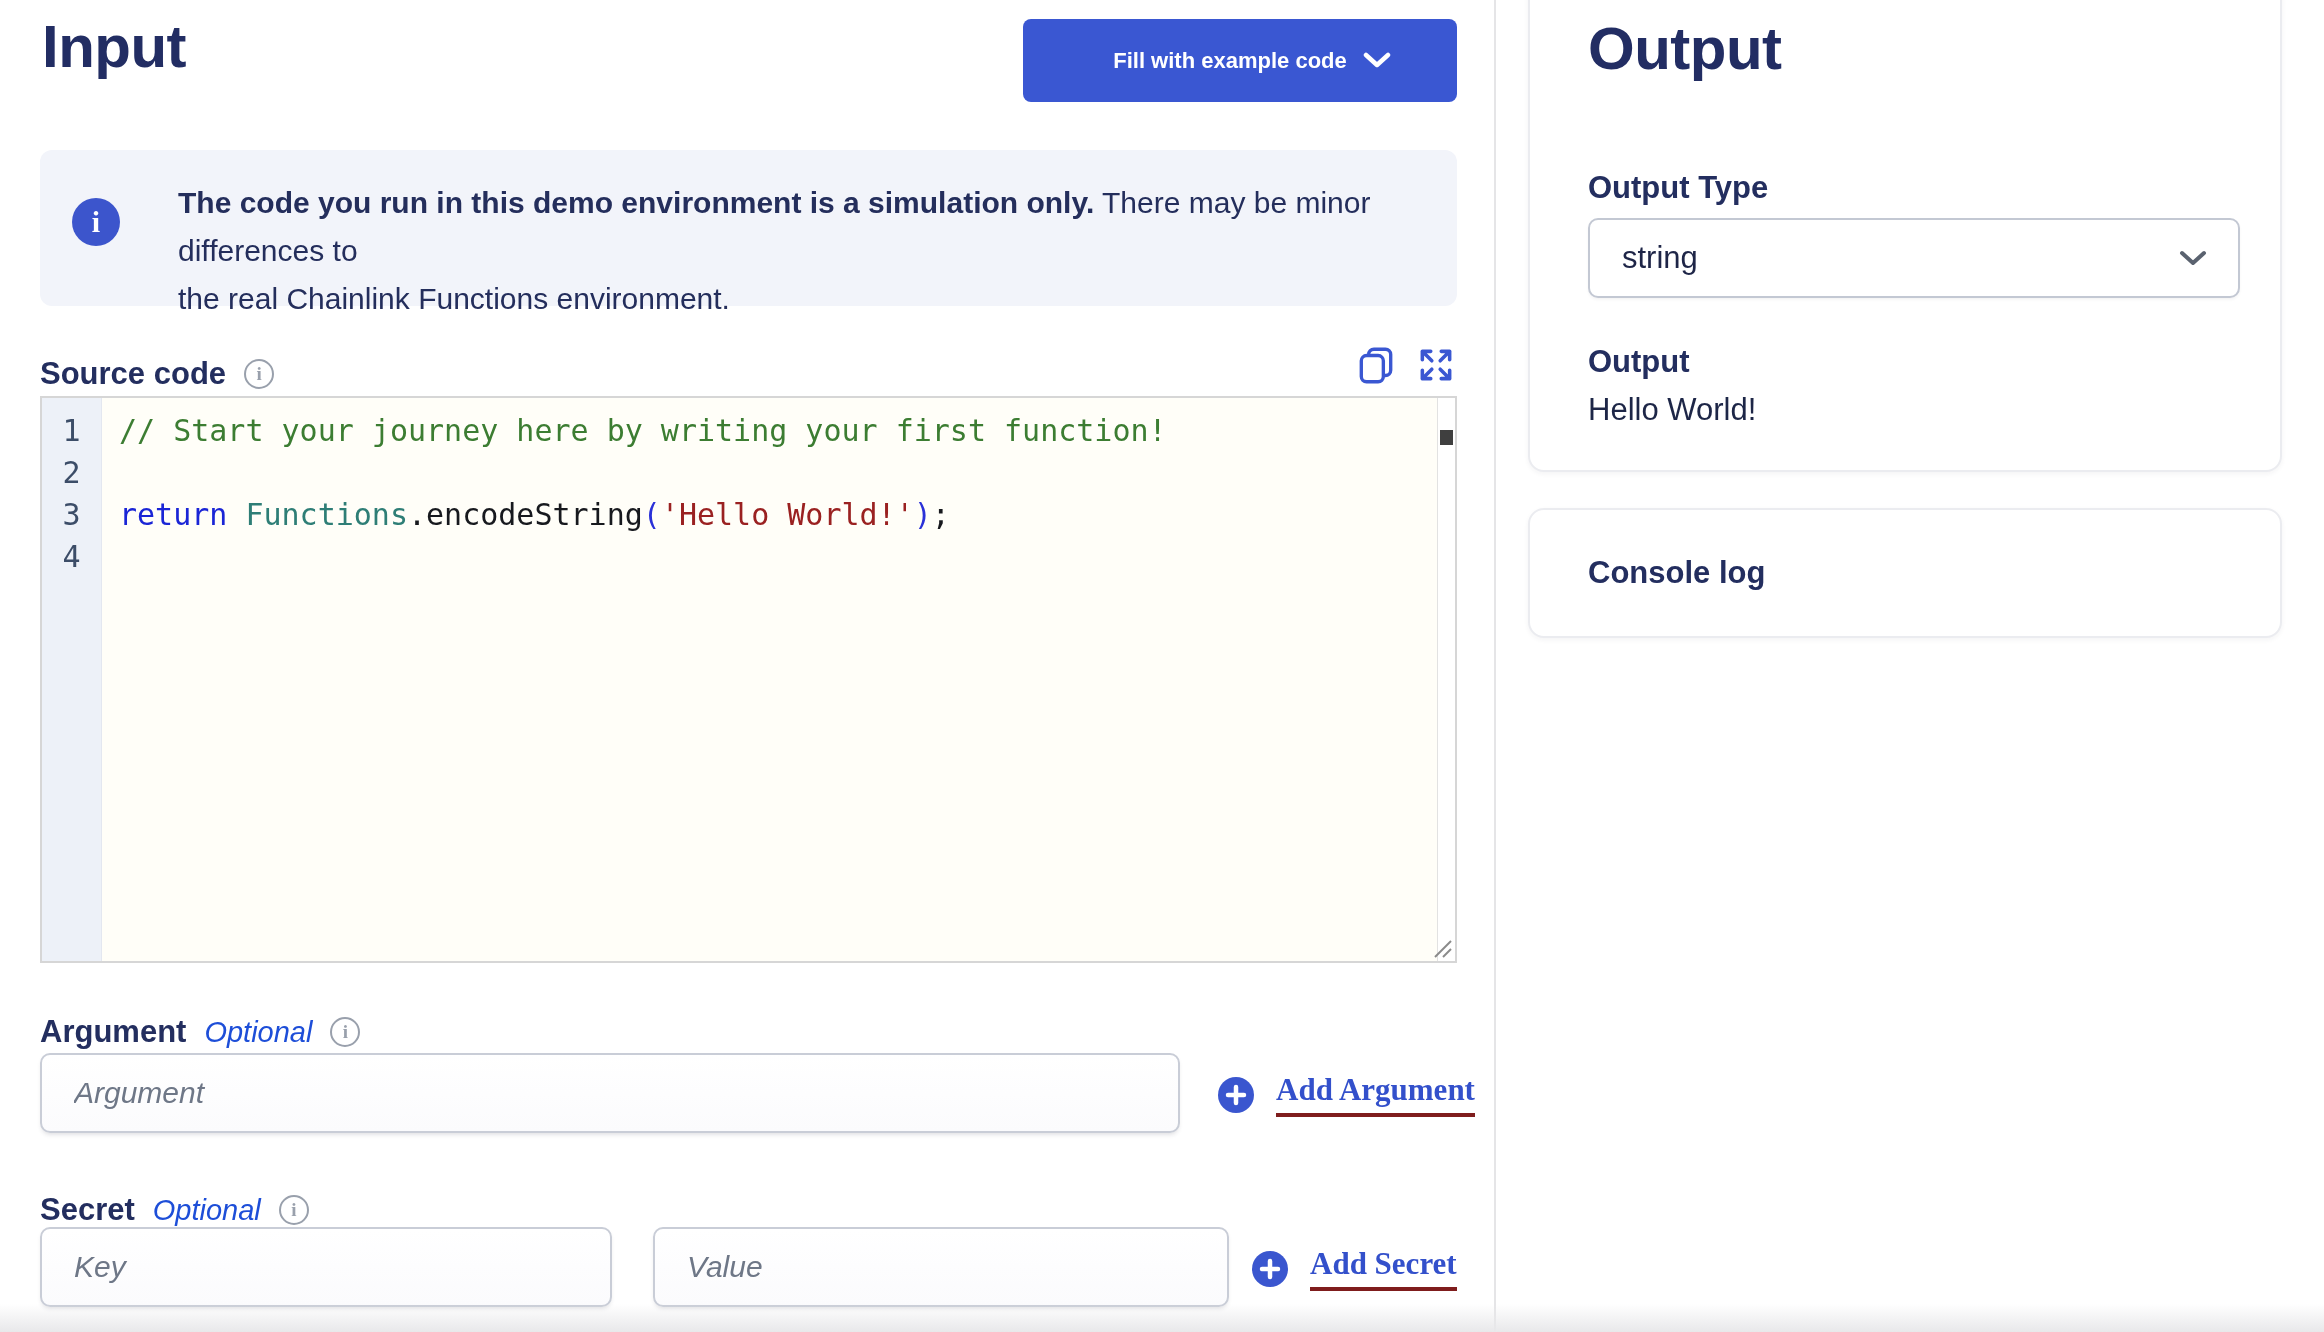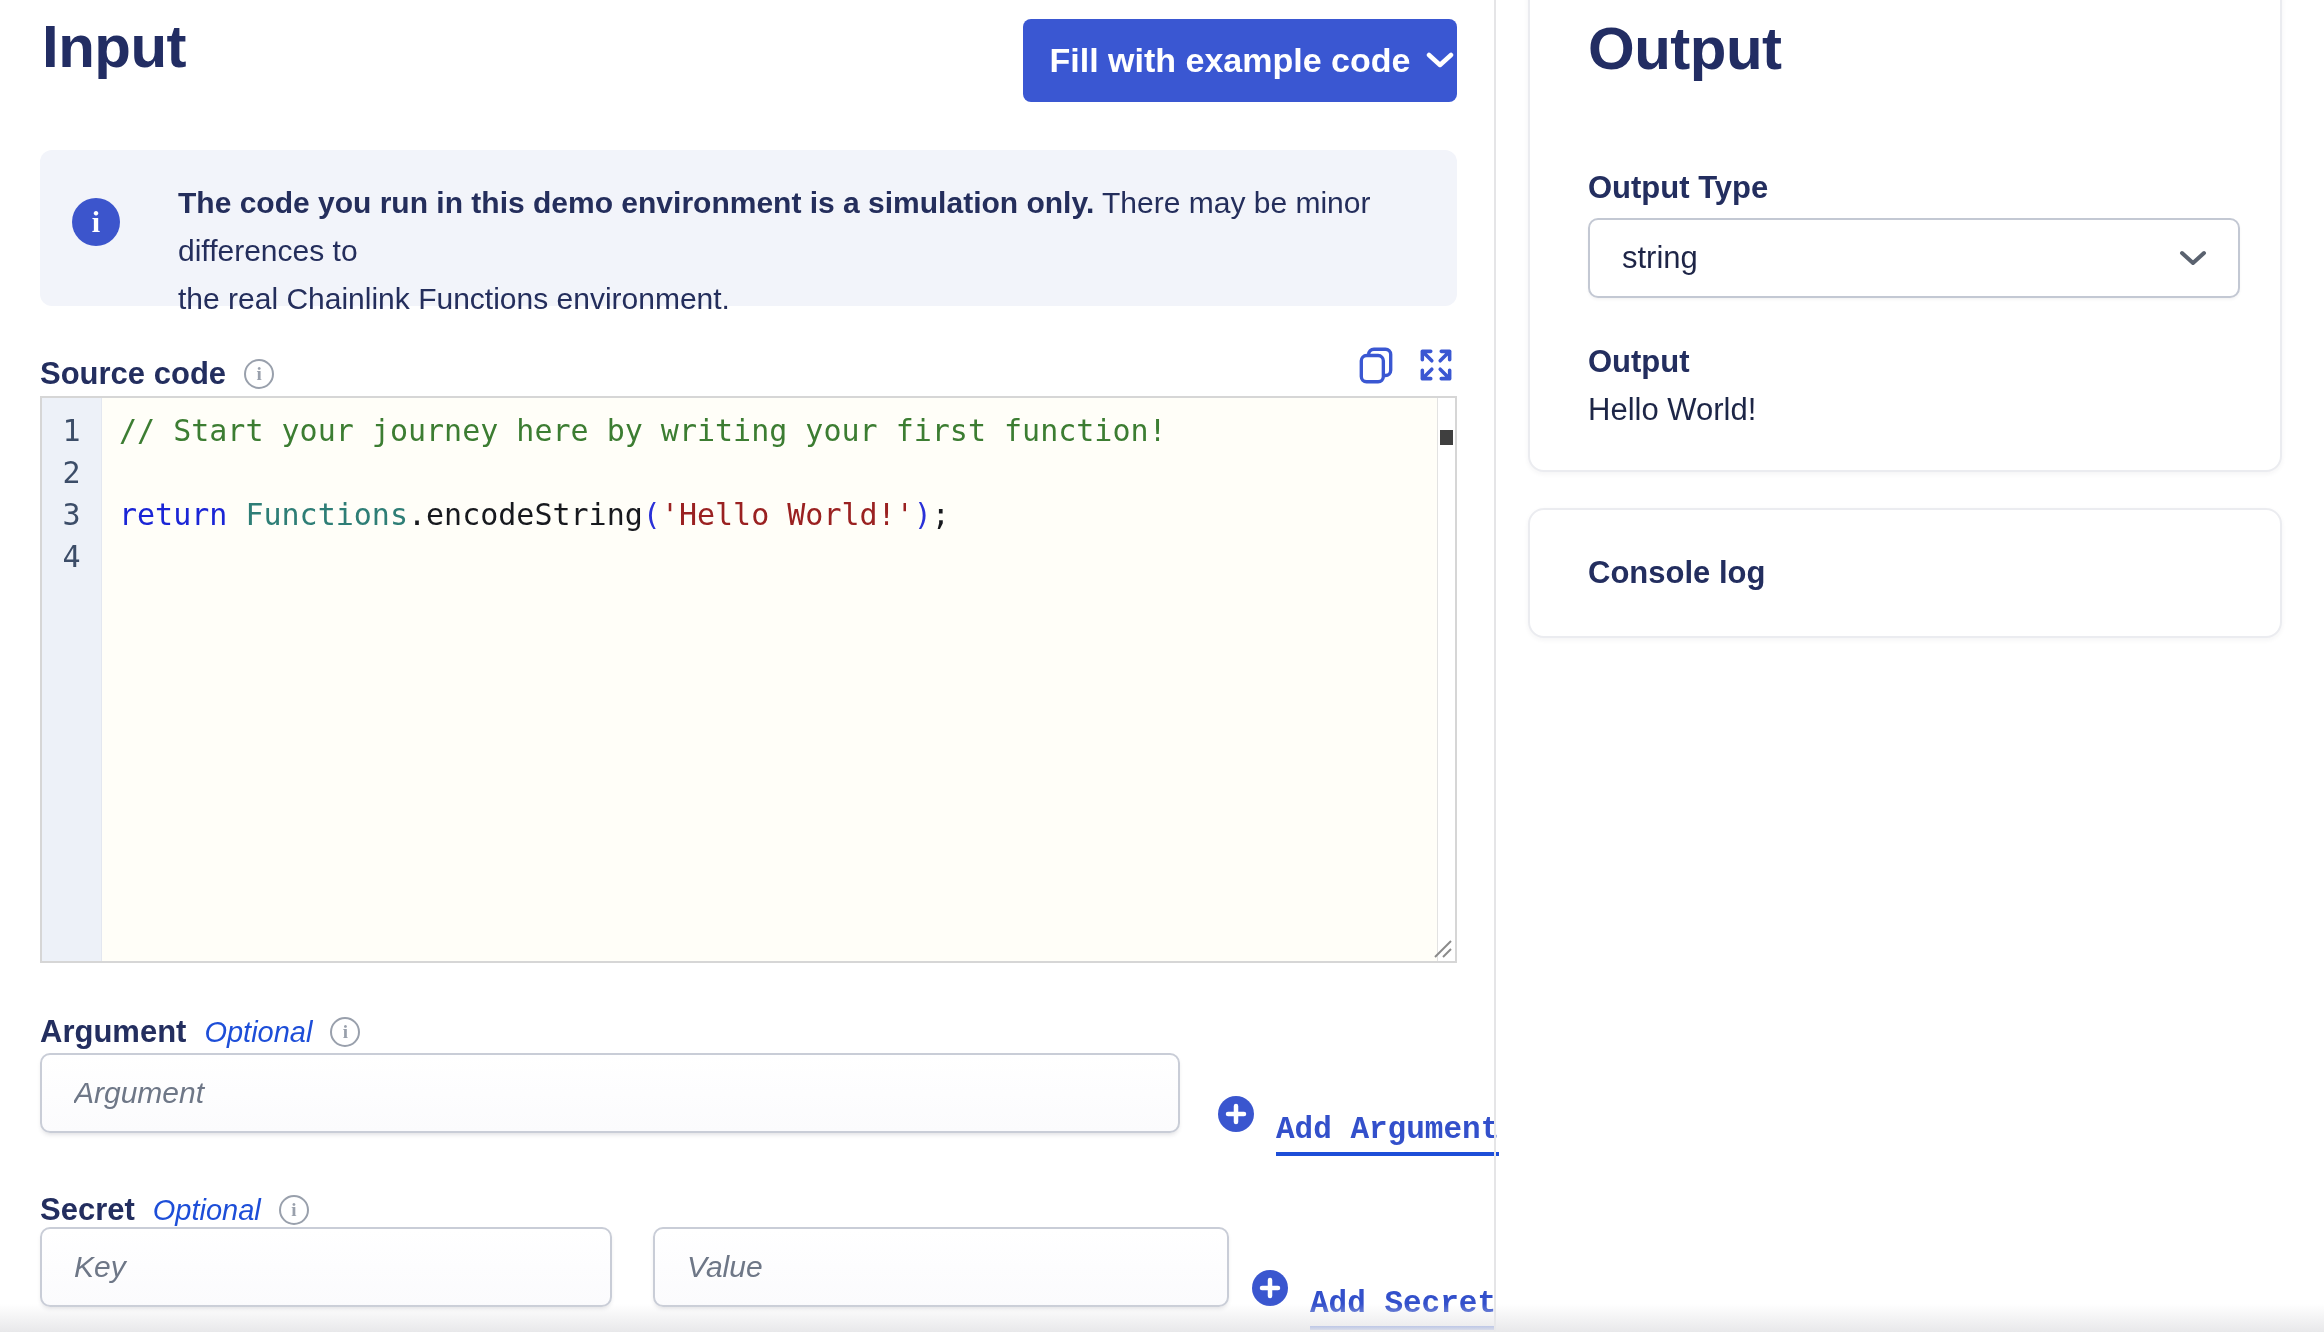--- a/index.html
+++ b/index.html
@@ -33,21 +33,21 @@
     width:48px; height:48px; border-radius:50%;
     background:#3c55cc; color:#ffffff;
     font-size:30px; font-weight:700; font-family:"Liberation Serif", serif;
     display:flex; align-items:center; justify-content:center;
   }
 
   
   .fill-btn {
     position:absolute; left:1023px; top:19px; width:434px; height:83px;
     background:#3a57d2; border:none; border-radius:8px;
-    color:#ffffff; font-size:34px; font-weight:700;
+    color:#ffffff; font-size:22px; font-weight:700;
     font-family:"Liberation Sans", sans-serif;
     display:flex; align-items:center; justify-content:center; gap:16px;
     cursor:pointer;
     padding-left:24px;
   }
 
   
   .banner {
     position:absolute; left:40px; top:150px; width:1417px; height:156px;
     background:#f2f4fa; border-radius:12px;
@@ -103,23 +103,22 @@
     outline:none;
   }
   .text-input::placeholder { font-style:italic; color:#6e7787; opacity:1; }
 
   .add-group {
     position:absolute; display:flex; align-items:center; gap:20px;
     background:none; border:none; cursor:pointer; padding:0;
   }
   .add-label {
     font-size:31px; font-weight:700; color:#3350cb;
-    border-bottom:4px solid #1d4ed8; padding-bottom:5px;
-    font-family:Liberation Mono, monospace;
-    margin-top:40px;
+    border-bottom:4px solid #7f1d1d; padding-bottom:5px;
+    font-family:Liberation Serif, serif;
   }
 
   
   .divider { position:absolute; left:1494px; top:0; width:2px; height:1332px; background:#e5e5e7; }
   .card {
     position:absolute; left:1528px; width:754px;
     background:#ffffff; border:2px solid #ebecf0; border-radius:16px;
     box-shadow:0 2px 5px rgba(30,30,50,0.05);
   }
   .card-output { top:-24px; height:496px; }

